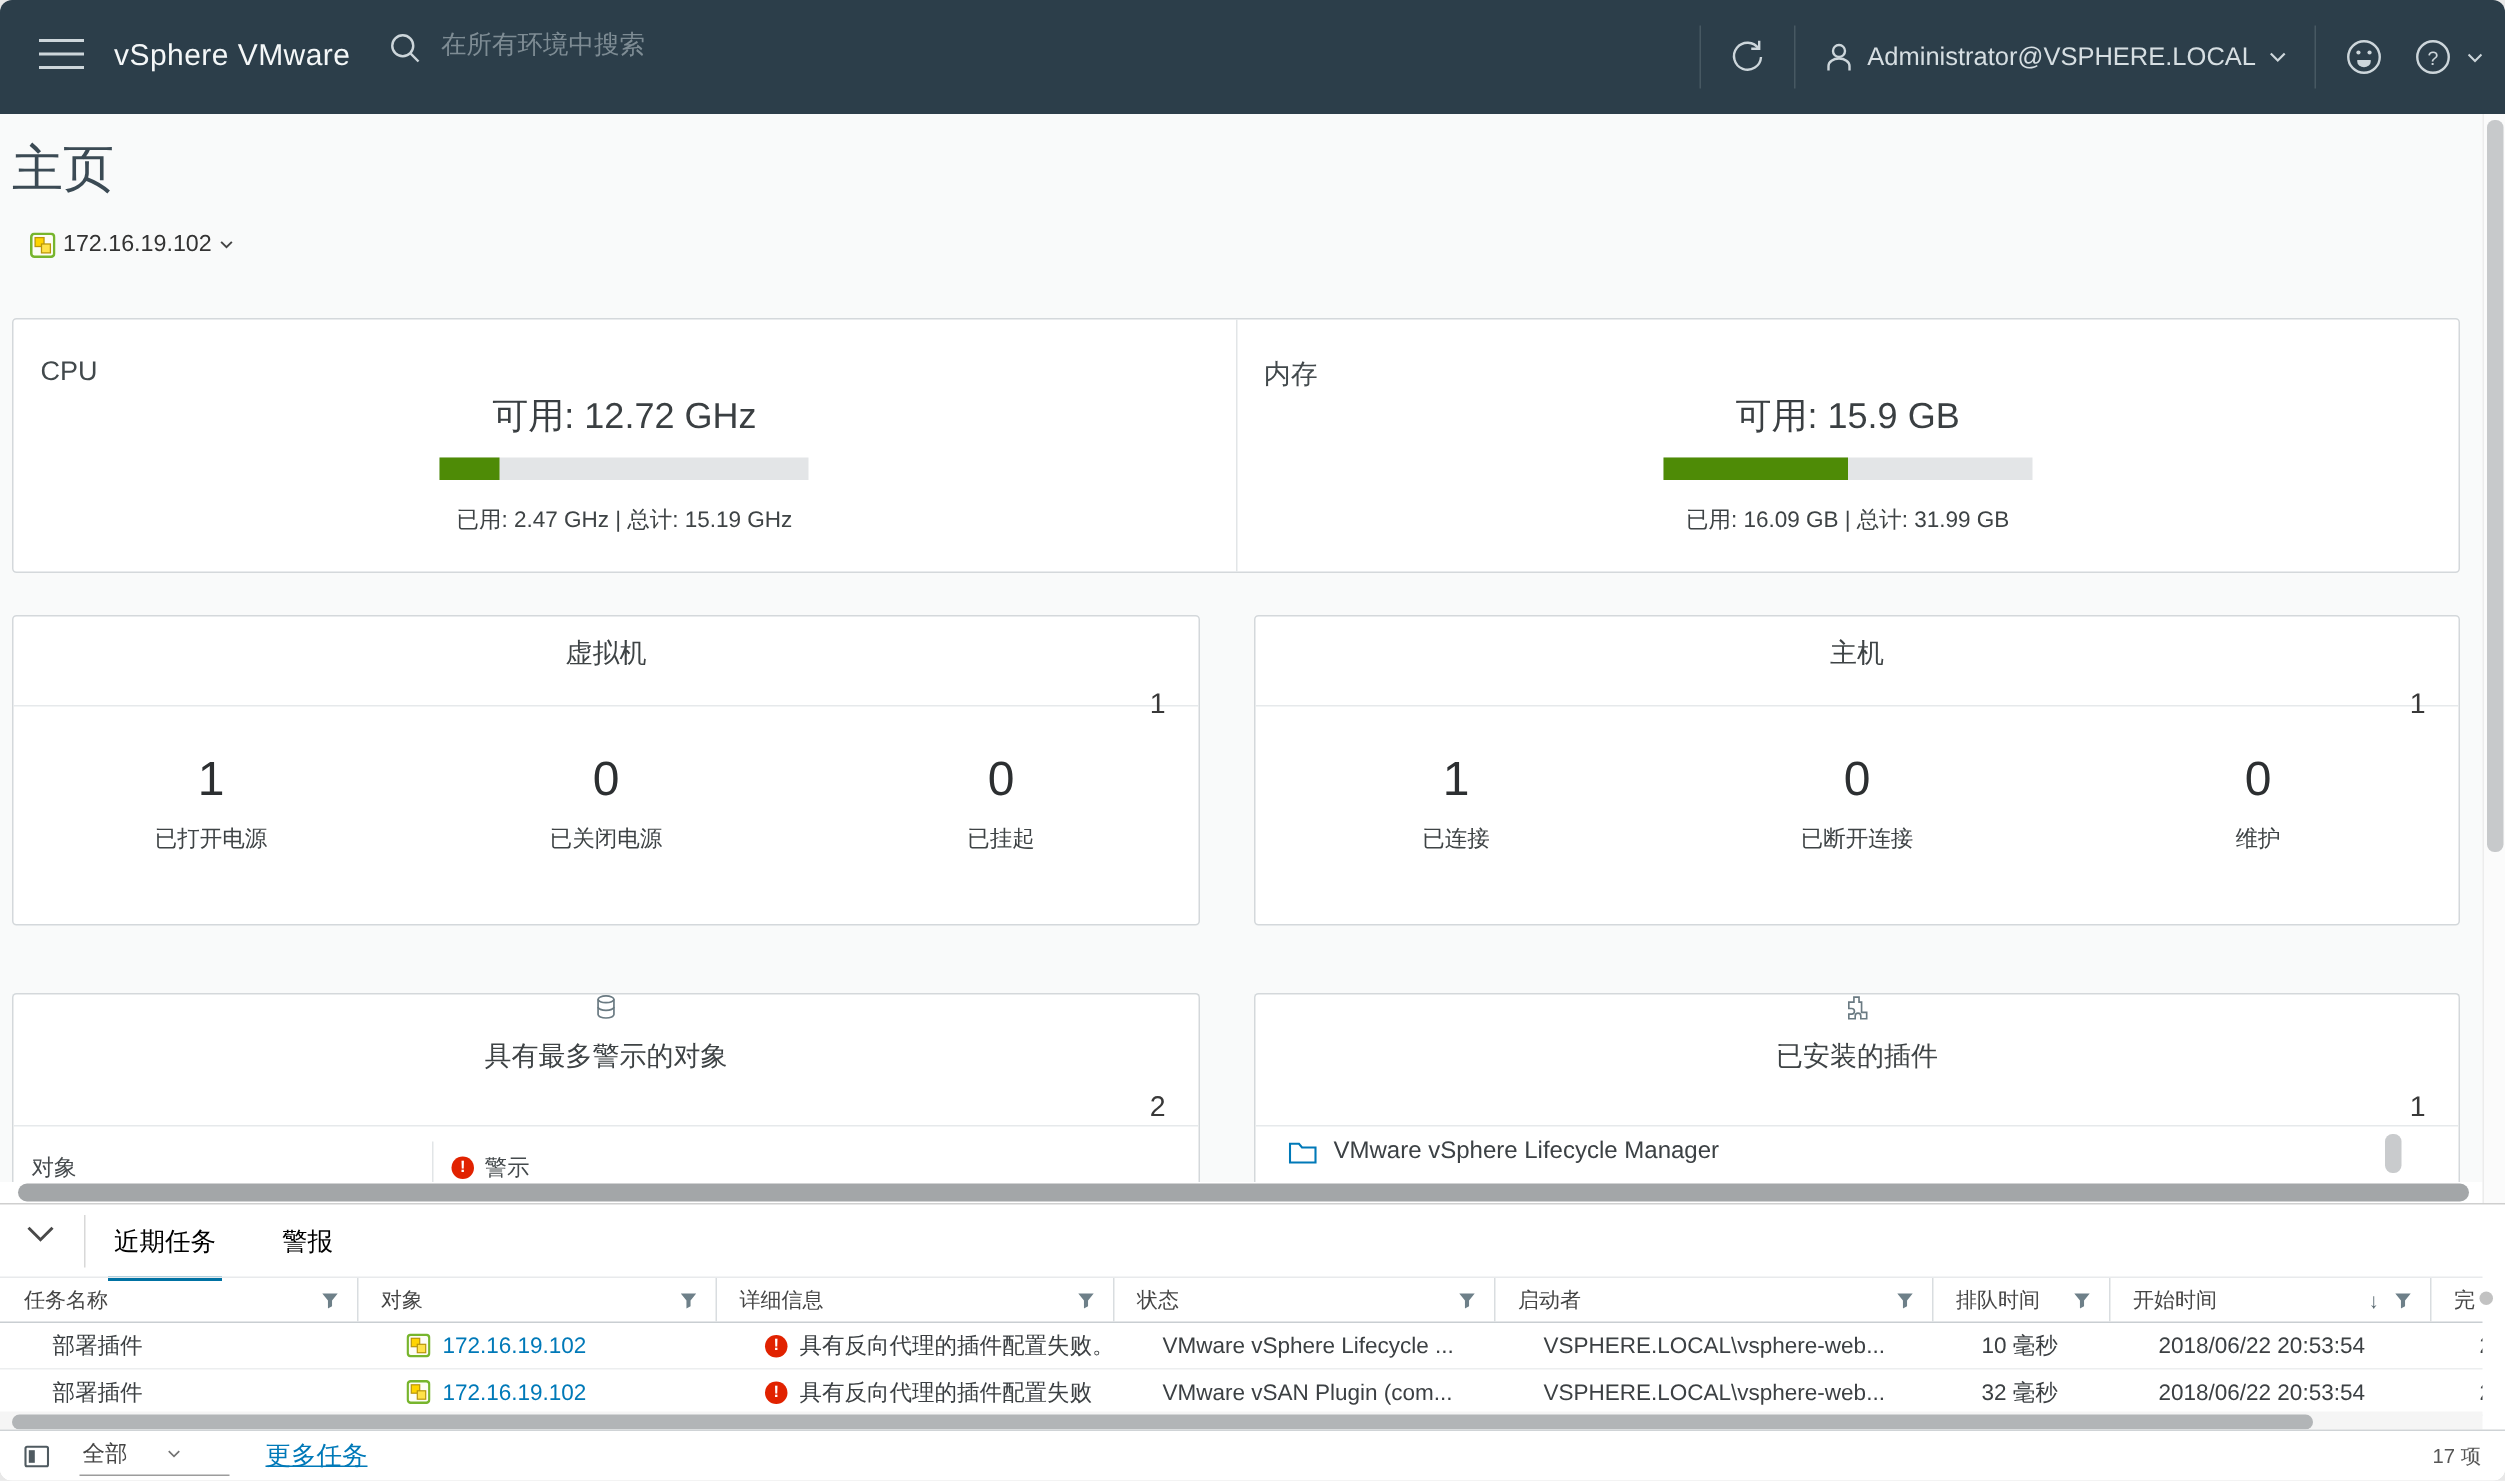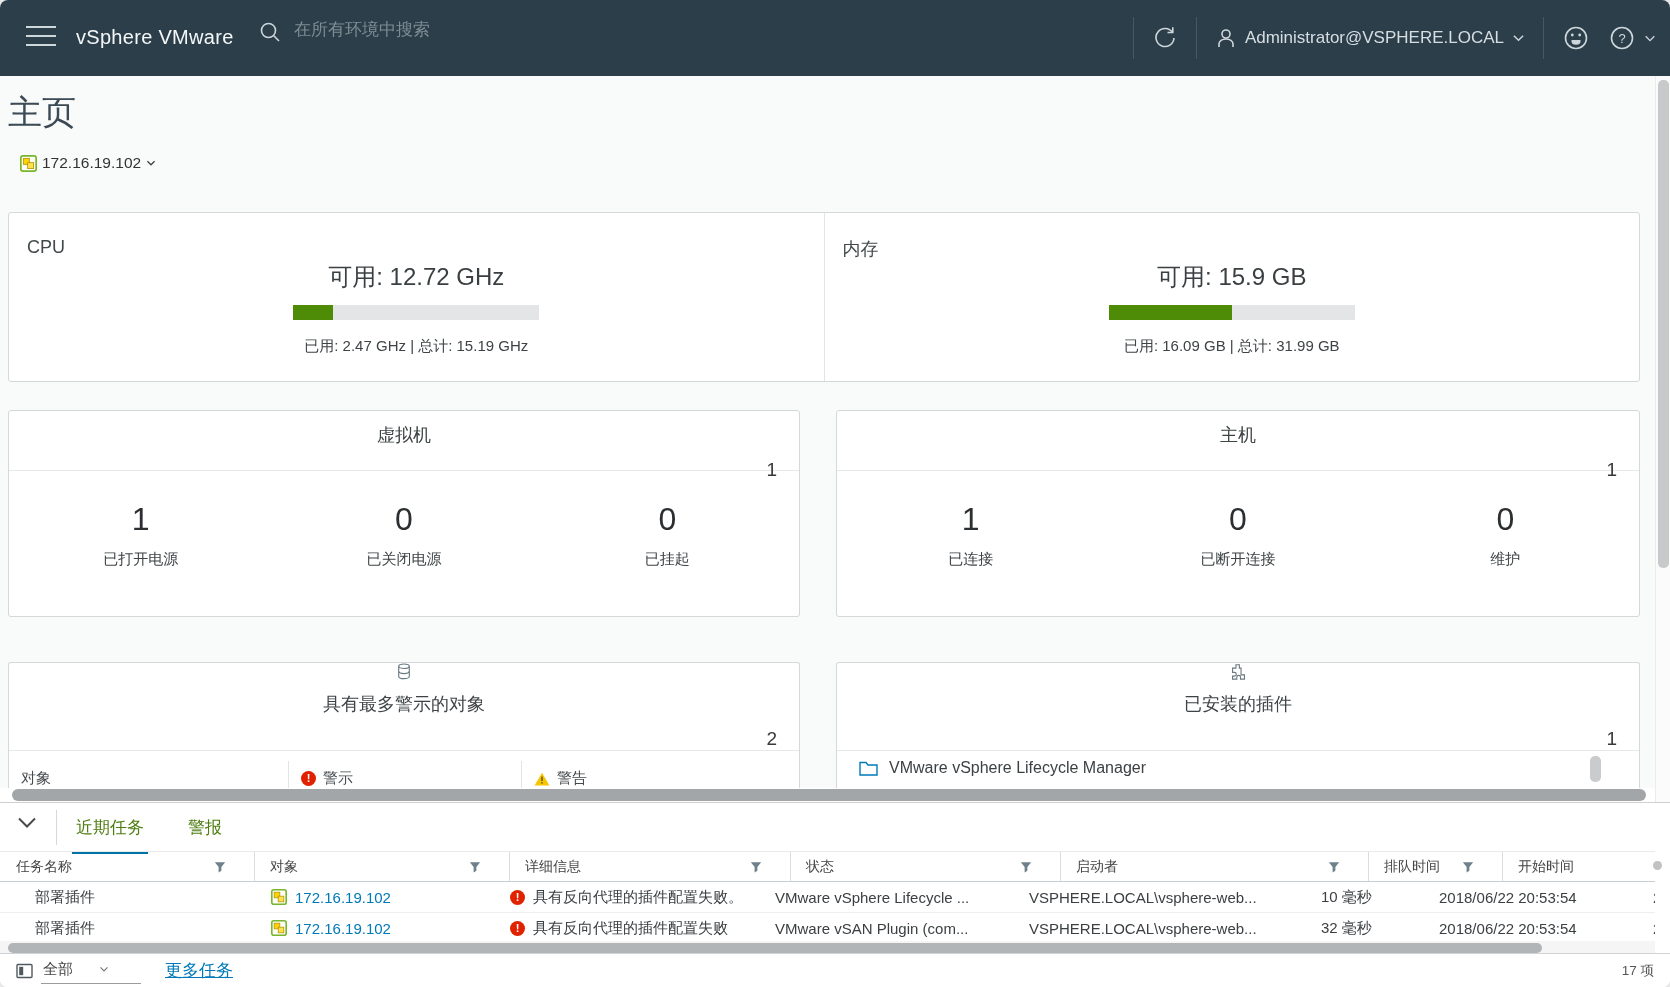--- a/index.html
+++ b/index.html
@@ -57,41 +57,41 @@
   
   .hscroll-main { position:absolute; left:0; top:712px; width:1655px; height:14px; background:#fff; }
   .hscroll-main .thumb { position:absolute; left:12px; top:1px; width:1634px; height:12px; background:#a3a6a8; border-radius:6px; }
   .vscroll-main { position:absolute; right:0; top:0; width:15px; height:726px; background:#fbfbfb; border-left:1px solid #ececec; }
   .vscroll-main .thumb { position:absolute; left:2px; top:4px; width:11px; height:488px; background:#c7c9cb; border-radius:5px; }
   
   .taskpane { position:absolute; left:0; top:802px; width:100%; height:185px; background:#fff; border-top:1px solid #cfcfcf; }
   .collapse-btn { position:absolute; left:16px; top:13px; cursor:pointer; }
   .tab-sep { position:absolute; left:56px; top:7px; width:1px; height:35px; background:#d8d8d8; }
   .tabs { position:absolute; left:72px; top:0; display:flex; gap:36px; }
-  .tab { font-size:17px; color:#4d7c0f; padding:13px 4px 12px; border-bottom:3px solid transparent; cursor:pointer; }
+  .tab { font-size:17px; color:#000000; padding:13px 4px 12px; border-bottom:3px solid transparent; cursor:pointer; }
   .tab.active { border-bottom-color:#0072a3; }
   .grid { position:absolute; left:0; top:48px; width:1655px; }
   .grid-hd, .grid-row { display:grid; grid-template-columns:238px 239px 265px 254px 292px 118px 214px 1fr; }
-  .grid-hd { height:31px; border-bottom:1px solid #c9ced2; border-top:1px solid #e8eaec;gap:16px; }
+  .grid-hd { height:31px; border-bottom:1px solid #c9ced2; border-top:1px solid #e8eaec; }
   .hcell { display:flex; align-items:center; padding-left:15px; font-size:14px; color:#454545; overflow:hidden; white-space:nowrap; }
   .hcell:first-child { padding-left:16px; }
   .hcell + .hcell { border-left:1px solid #d9dde0; }
   .funnel { margin-left:auto; margin-right:12px; flex:0 0 auto; cursor:pointer; }
   .sort-arrow { margin-left:auto; font-size:14px; color:#5b6b73; }
   .sort-arrow + .funnel { margin-left:10px; }
   .grid-row { height:31px; border-bottom:1px solid #eceeef;padding-left:19px; }
   .cell { display:flex; align-items:center; gap:8px; padding-left:14px; font-size:15px; color:#3c4043; overflow:hidden; white-space:nowrap; }
   .cell:first-child { padding-left:16px; }
   .cell a { color:#0079b8; text-decoration:none; }
   .hscroll-task { position:absolute; left:0; top:138px; width:1655px; height:14px; background:#f5f5f5; }
   .hscroll-task .thumb { position:absolute; left:8px; top:2px; width:1534px; height:10px; background:#b2b5b7; border-radius:5px; }
   .vdot { position:absolute; right:8px; top:58px; width:9px; height:9px; border-radius:50%; background:#c2c2c2; }
   .statusbar { position:absolute; left:0; bottom:0; width:100%; height:34px; border-top:1px solid #cfd3d6; background:#fff; display:flex; align-items:center; }
   .col-icon { margin-left:16px; cursor:pointer; }
-  .filter-select { margin-left:8px; display:flex; align-items:center; gap:26px; width:100px; border-bottom:1px solid #9c9c9c; padding:2px 2px 4px; font-size:15px; color:#454545; cursor:pointer; }
+  .filter-select { margin-left:20px; display:flex; align-items:center; gap:26px; width:100px; border-bottom:1px solid #9c9c9c; padding:2px 2px 4px; font-size:15px; color:#454545; cursor:pointer; }
   .more-link { margin-left:24px; font-size:17px; color:#0079b8; cursor:pointer; }
   .item-count { margin-left:auto; margin-right:16px; font-size:13.5px; color:#565656; }
 </style>
 </head>
 <body>
 
 <div class="screen">
 
   <header class="topbar">
     <div class="hamburger">
@@ -245,28 +245,20 @@
         <span class="panel-count">2</span>
       </div>
       <div class="alert-row">
         <div class="alert-cell">
           <span>对象</span>
         </div>
         <div class="alert-cell">
           <span class="err-badge">!</span>
           <span>警示</span>
         </div>
-        <div class="alert-cell">
-          <svg width="16" height="14" viewBox="0 0 16 14">
-              <path d="M8 0.8 L15.4 13.4 H0.6 z" fill="#f5c500"></path>
-              <rect x="7.3" y="4.6" width="1.4" height="4.4" fill="#5a4a00"></rect>
-              <rect x="7.3" y="10.2" width="1.4" height="1.4" fill="#5a4a00"></rect>
-            </svg>
-          <span>警告</span>
-        </div>
       </div>
     </section>
 
     <section class="panel plugins">
       <div class="panel-hd tall">
         <svg width="17" height="19" viewBox="0 0 18 20">
             <path d="M6 2 v4 h-4 v5 h2.2 a2.2 2.2 0 0 1 0 4.4 H2 V19 h5 v-2.2 a2.2 2.2 0 0 1 4.4 0 V19 H16 v-5 h-4 V6 h-2 V2 z" fill="none" stroke="#6a7a82" stroke-width="1.3"></path>
           </svg>
         <span>已安装的插件</span>
         <span class="panel-count">1</span>

